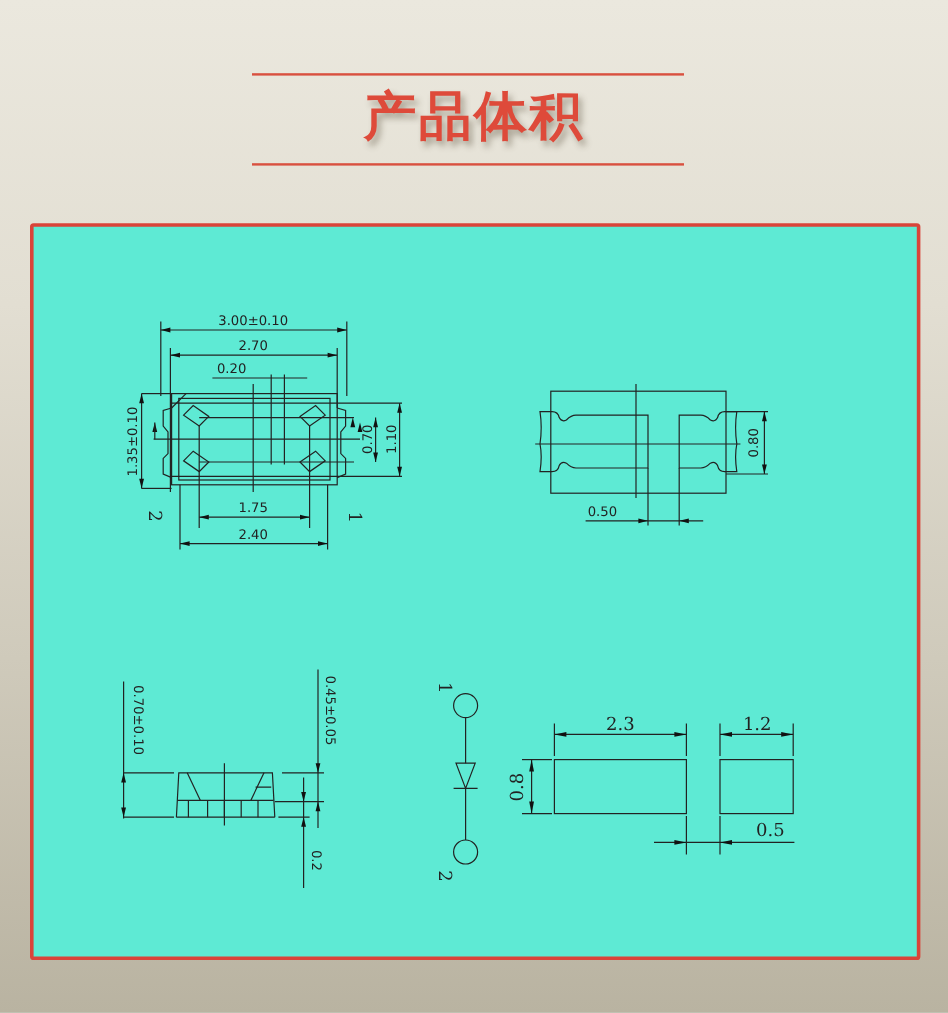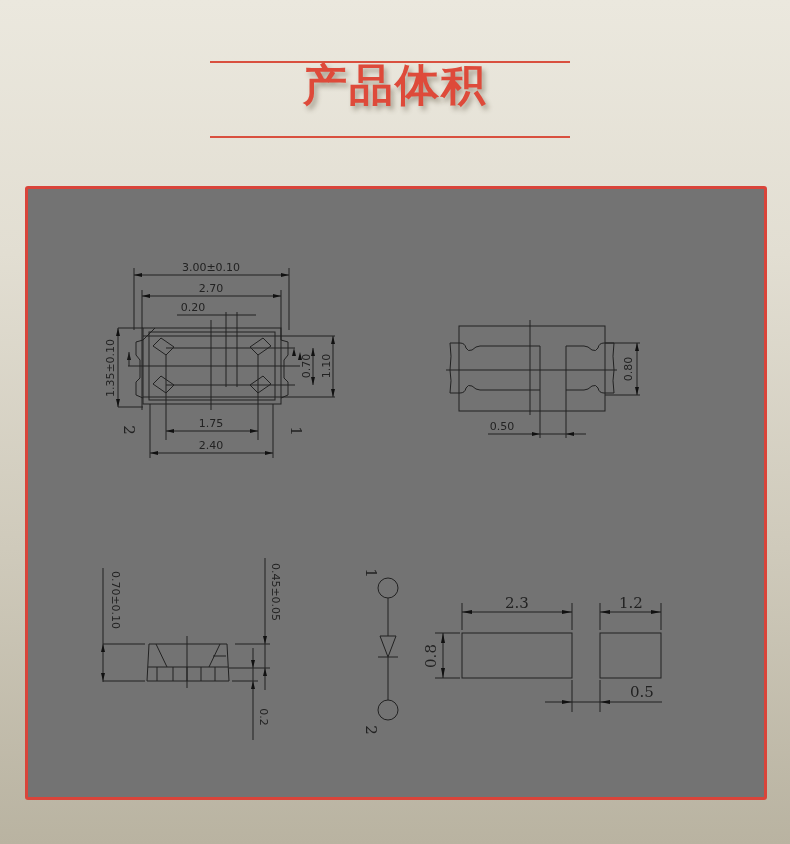--- a/index.html
+++ b/index.html
@@ -5,28 +5,28 @@
   html, body { margin:0; padding:0; }
   body {
     width:790px; height:844px; overflow:hidden; position:relative;
     background: linear-gradient(180deg, #ebe8de 0%, #e2ded2 30%, #cfcabb 65%, #b9b3a1 100%);
     font-family: "DejaVu Sans", sans-serif;
   }
   .rule { position:absolute; left:210px; width:360px; height:2px; background:#d9503f; }
   .rule.top { top:61px; }
   .rule.bottom { top:136px; }
   .title {
-    position:absolute; left:0; right:0; top:56px; text-align:center;
+    position:absolute; left:0; right:0; top:68px; text-align:center;
     font-family: "DejaVu Sans", sans-serif; font-weight:bold; font-size:44px;
     color:#de4a3a; letter-spacing:2px;
     text-shadow: 3px 4px 5px rgba(90,80,60,0.45);
   }
   .panel {
     position:absolute; left:25px; top:186px; width:736px; height:608px;
-    background:#737373; border:3px solid #d9443a; border-radius:3px;
+    background:#5eead4; border:3px solid #d9443a; border-radius:3px;
     box-sizing:content-box;
   }
   svg { position:absolute; left:0; top:0; overflow:visible; }
   svg .l { stroke:#222; stroke-width:1; fill:none; }
   svg .t { font-family:"DejaVu Sans", sans-serif; font-size:11px; fill:#222; }
   svg .ts { font-family:"DejaVu Serif", serif; font-size:15px; fill:#222; }
   svg .ar { fill:#111; }
 </style>
 </head>
 <body>

